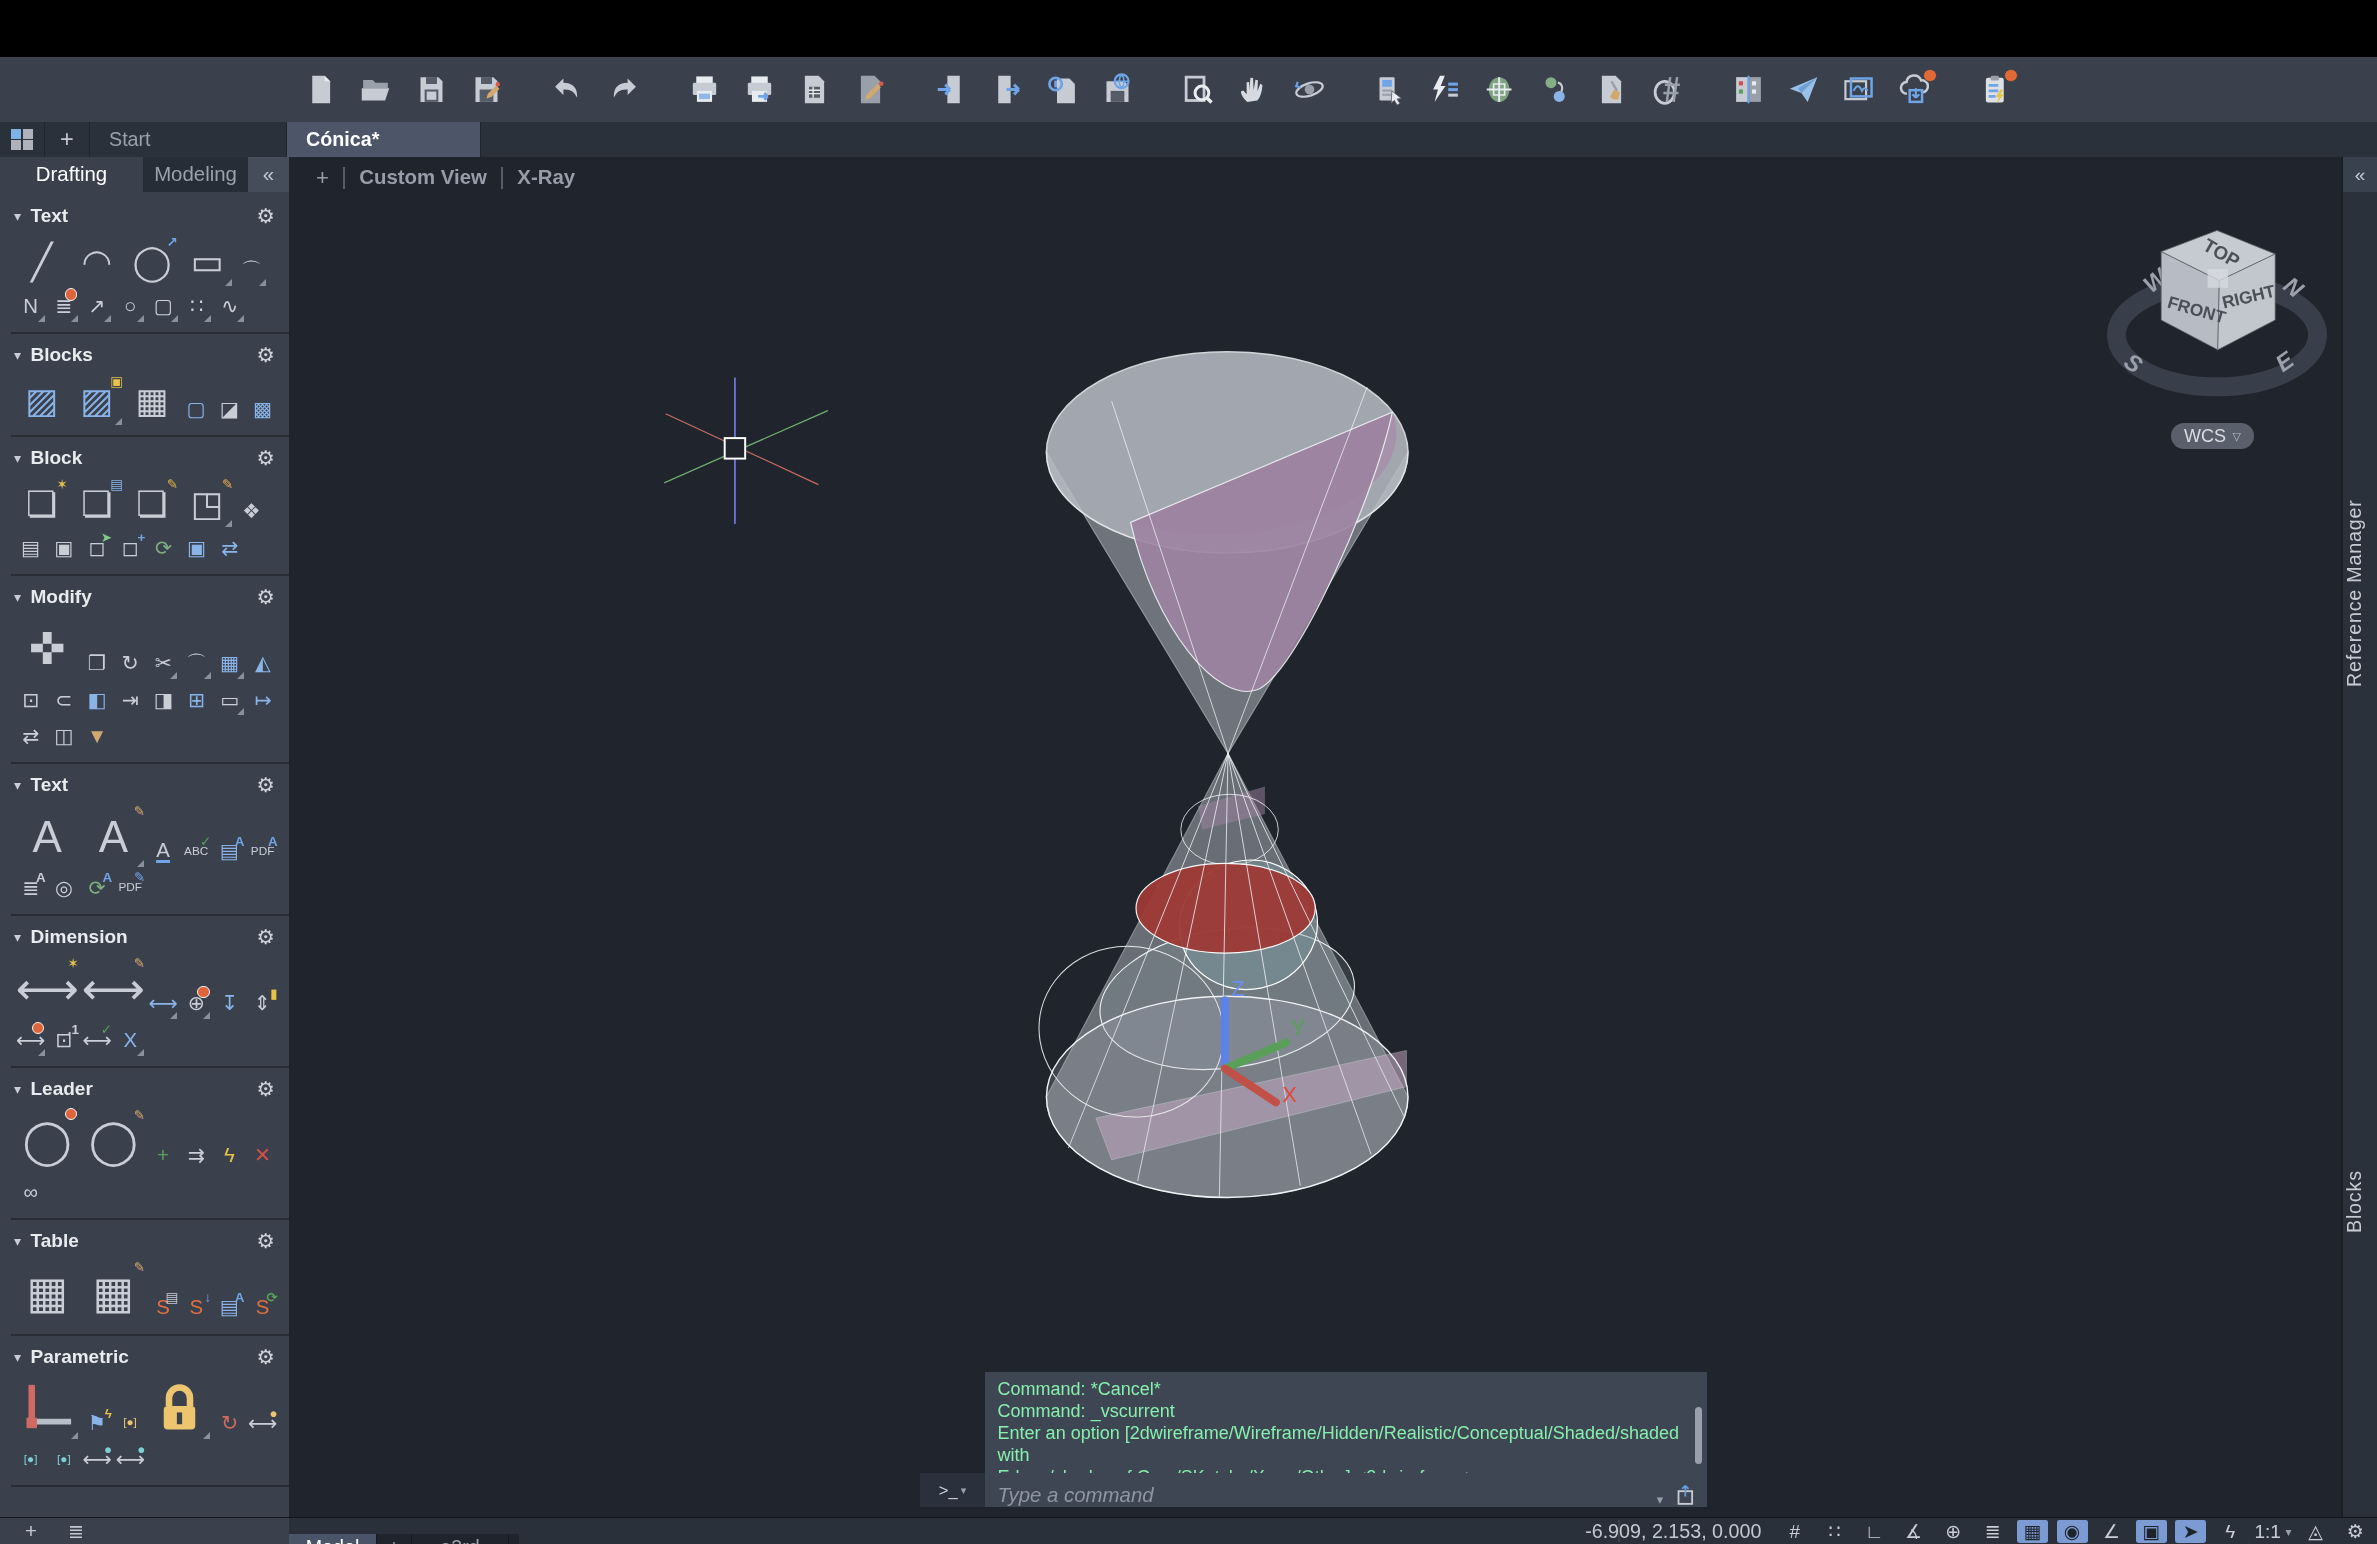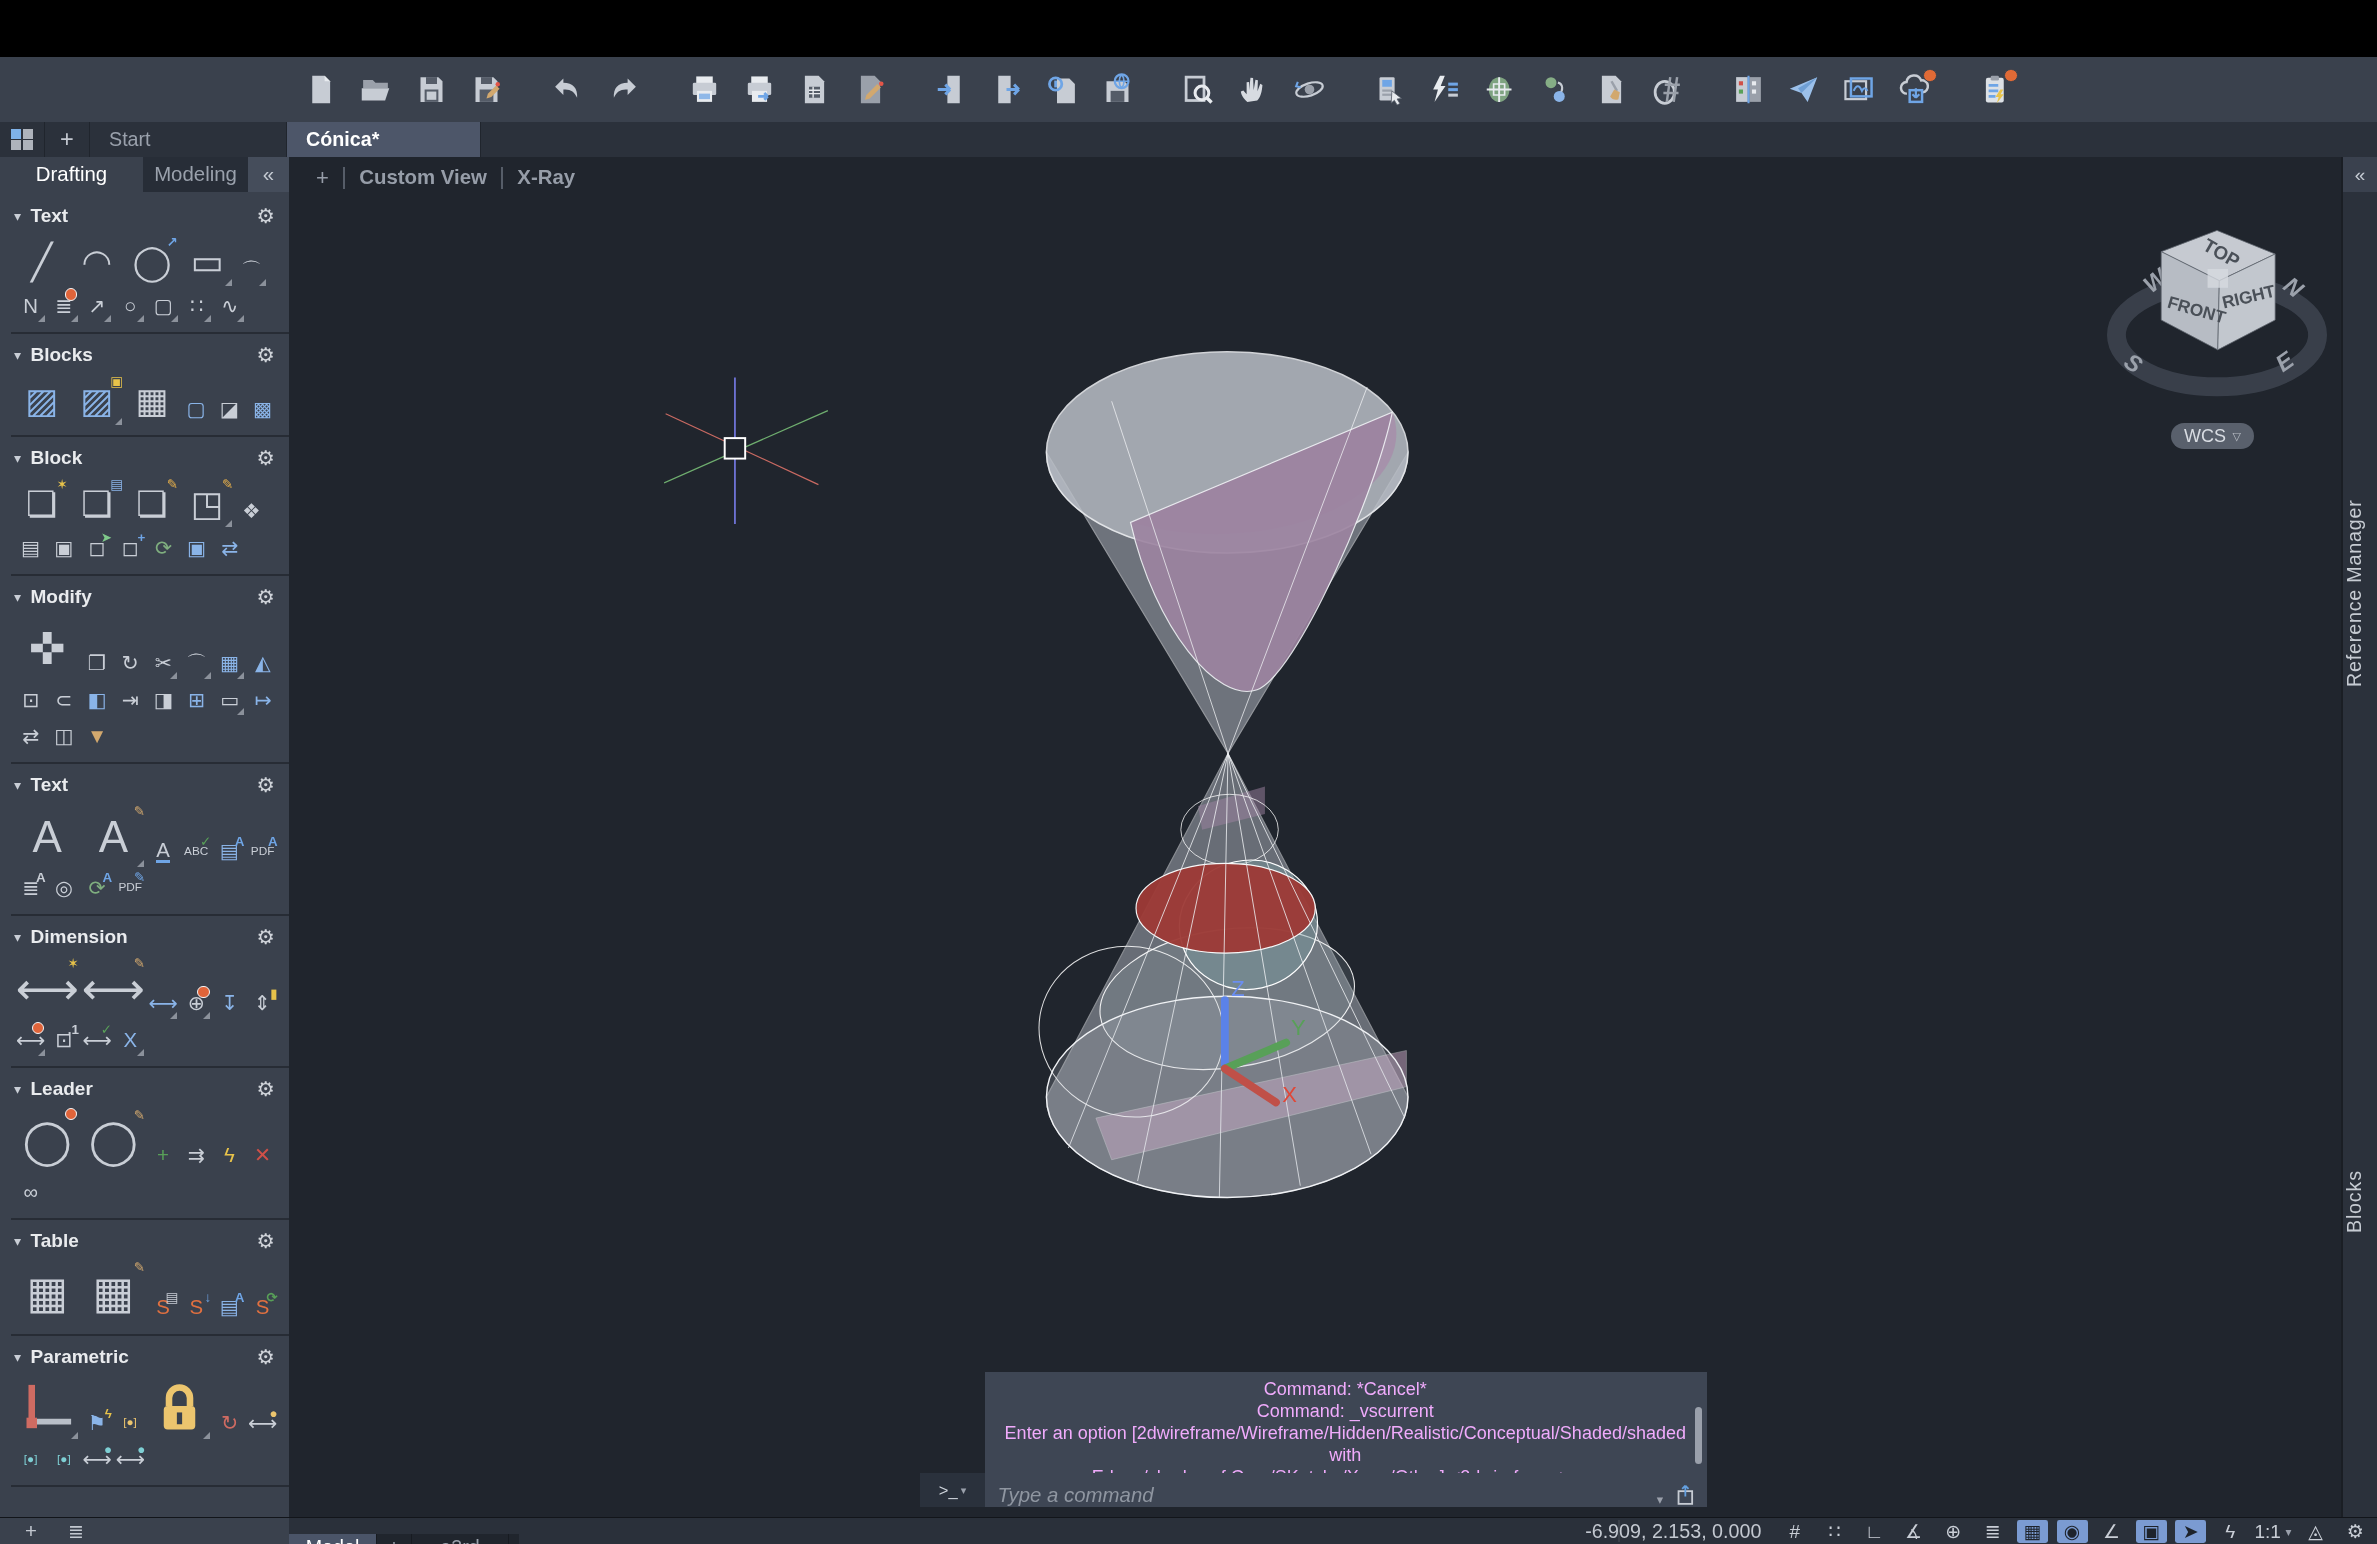--- a/index.html
+++ b/index.html
@@ -61,21 +61,21 @@
   .vp-plus { font-weight:400; font-size:22px; }
   
   .rstrip { position:absolute; left:2341px; top:0; width:36px; height:1360px; background:#2b313b; border-left:2.4px solid #1a1e24; }
   .rstrip .collapse { height:35px; background:#3a414e; color:#c6ccd4; font-size:19px; display:flex; align-items:center; justify-content:center; }
   .vlabel { position:absolute; left:0; width:36px; text-align:center; color:#c6cbd2; font-size:19.7px;
     writing-mode:vertical-rl; transform:rotate(180deg); letter-spacing:0.8px; }
   .vlabel.ref { top:271px; height:330px; }
   .vlabel.blk { top:998px; height:94px; }
   
   .cmd-history { position:absolute; left:985px; top:1372px; width:722px; height:101px; background:#3e4654;
-    padding:6.3px 14px 6.3px 12.6px; color:#f0abfc; font-size:18px; line-height:22px;text-align:center; }
+    padding:6.3px 14px 6.3px 12.6px; color:#86efac; font-size:18px; line-height:22px; }
   .cmd-scroll { position:absolute; right:5.5px; top:35px; width:7px; height:57px; background:#9aa0ab; border-radius:3.9px; }
   .cmd-row { position:absolute; left:920px; top:1473px; width:787px; height:34px; display:flex; }
   .cmd-prompt { width:65px; background:#2a313c; color:#cfd4db; font-size:16.5px; display:flex; align-items:center; justify-content:center; gap:3.1px; }
   .cmd-prompt .caret { font-size:11px; color:#9aa0ab; }
   .cmd-inputwrap { flex:1; background:#3e4654; display:flex; align-items:flex-end; padding:0 9.4px 0 12.6px; }
   .cmd-input { flex:1; background:transparent; border:none; outline:none; color:#e6e9ee; font-size:20.4px; font-style:italic; font-family:inherit; }
   .cmd-input::placeholder { color:#8f96a1; }
   .cmd-caret { color:#9aa0ab; font-size:12.6px; margin-right:11px; }
   
   .statusbar { position:absolute; left:0; top:1517px; width:2377px; height:27px; background:#2a303a; border-top:1.6px solid #12151a; }

